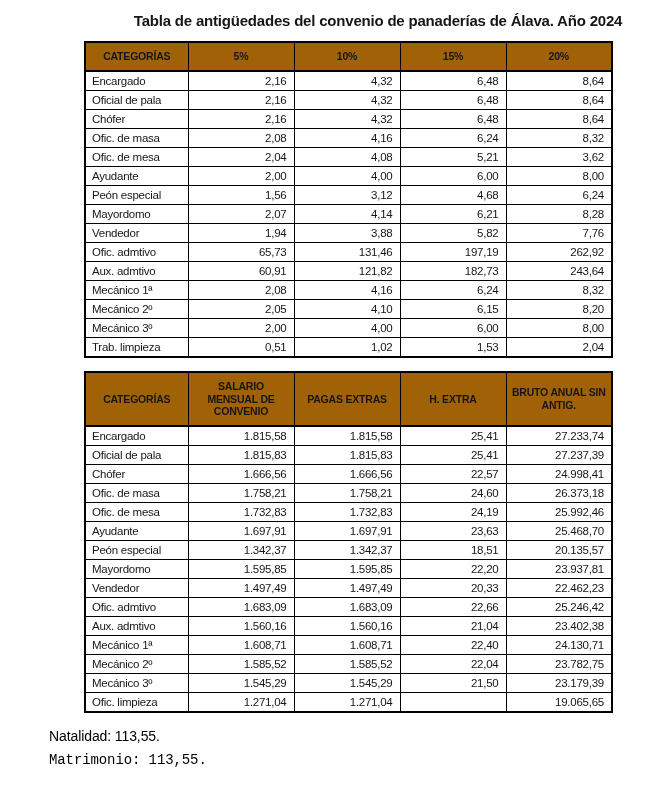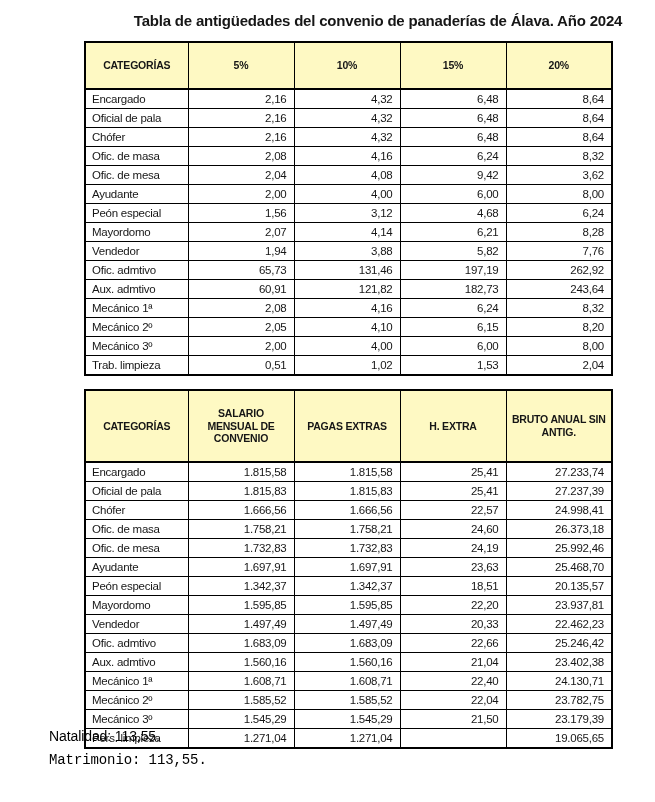--- a/index.html
+++ b/index.html
@@ -35,30 +35,30 @@
     width: 528px;
     table-layout: fixed;
     border: 2px solid #000;
   }
   #table1 { margin-top: 12px; }
   #table2 { margin-top: 13px; }
   col.c-cat { width: 103px; }
   col.c-val { width: 106px; }
 
   th {
-    background: #fef9c3;
+    background: #a16207;
     border: 1px solid #000;
     border-bottom: 2px solid #000;
     font-size: 10.5px;
     font-weight: bold;
     letter-spacing: -0.2px;
     line-height: 1.22;
     text-align: center;
     vertical-align: middle;
-    padding: 16px 3px;
+    padding: 7px 3px;
     margin-top: 11px;
   }
   td {
     border: 1px solid #000;
     font-size: 11.5px;
     letter-spacing: -0.25px;
     height: 18px;
     line-height: 18px;
     padding: 0 7px;
     white-space: nowrap;
@@ -128,21 +128,21 @@
             <td class="cat">Ofic. de masa</td>
             <td class="num">2,08</td>
             <td class="num">4,16</td>
             <td class="num">6,24</td>
             <td class="num">8,32</td>
           </tr>
           <tr>
             <td class="cat">Ofic. de mesa</td>
             <td class="num">2,04</td>
             <td class="num">4,08</td>
-            <td class="num">9,42</td>
+            <td class="num">5,21</td>
             <td class="num">3,62</td>
           </tr>
           <tr>
             <td class="cat">Ayudante</td>
             <td class="num">2,00</td>
             <td class="num">4,00</td>
             <td class="num">6,00</td>
             <td class="num">8,00</td>
           </tr>
           <tr>
@@ -322,21 +322,21 @@
             <td class="num">23.782,75</td>
           </tr>
           <tr>
             <td class="cat">Mecánico 3º</td>
             <td class="num">1.545,29</td>
             <td class="num">1.545,29</td>
             <td class="num">21,50</td>
             <td class="num">23.179,39</td>
           </tr>
           <tr>
-            <td class="cat">Pers. limpieza</td>
+            <td class="cat">Ofic. limpieza</td>
             <td class="num">1.271,04</td>
             <td class="num">1.271,04</td>
             <td class="num"></td>
             <td class="num">19.065,65</td>
           </tr>
         </tbody>
       </table>
 
   </div>
 

